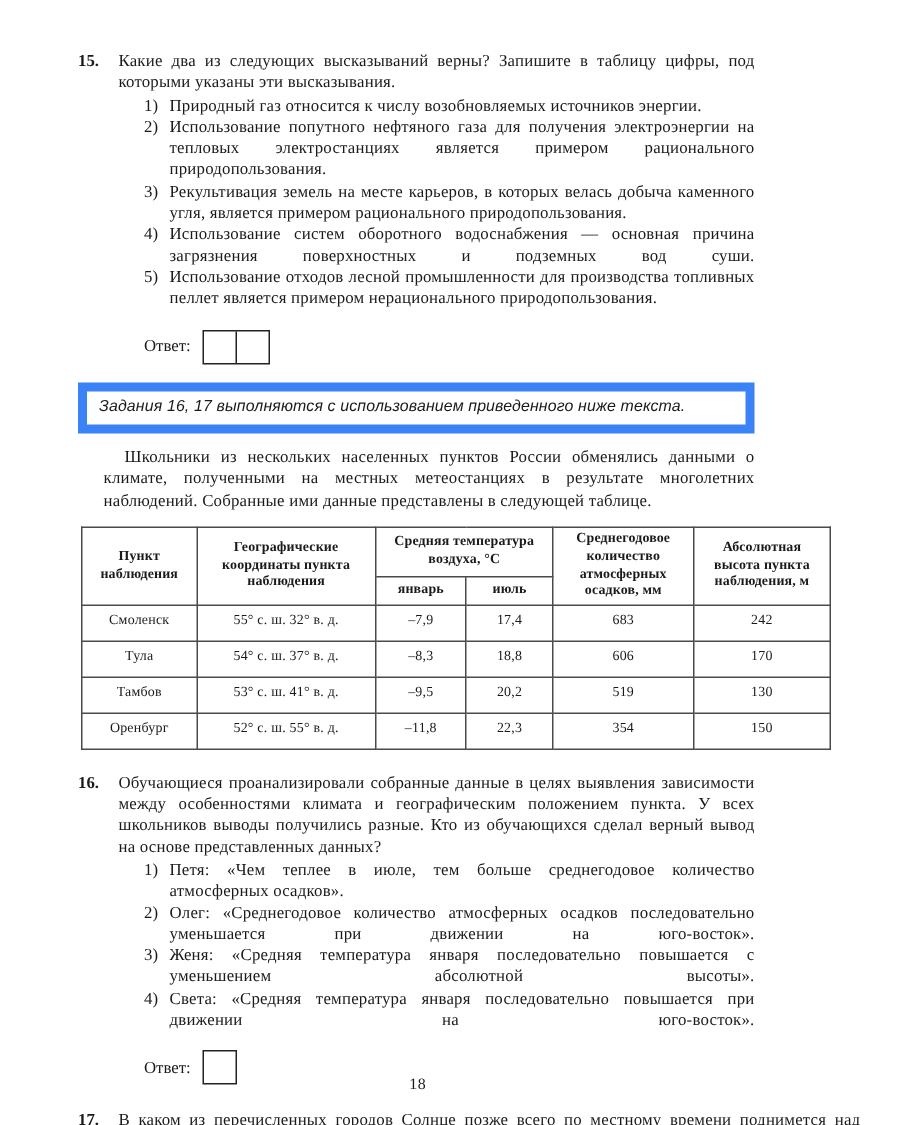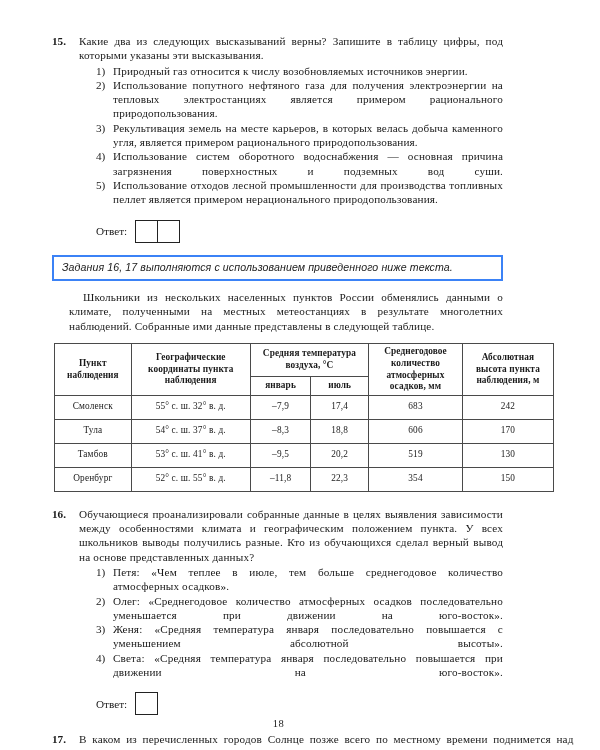--- a/index.html
+++ b/index.html
@@ -91,21 +91,21 @@
     width: 21px;
     height: 21px;
   }
   .answer-cell + .answer-cell {
     border-left: 1px solid #222;
   }
 
   
   .notice {
     margin-top: 12px;
-    border: 2px solid #3b82f6;
+    border: 6px solid #3b82f6;
     padding: 4px 8px 5px 8px;
     font-family: "Liberation Sans", "DejaVu Sans", sans-serif;
     font-style: italic;
     font-size: 10.6px;
     line-height: 13px;
     letter-spacing: .1px;
   }
 
   
   .intro {

